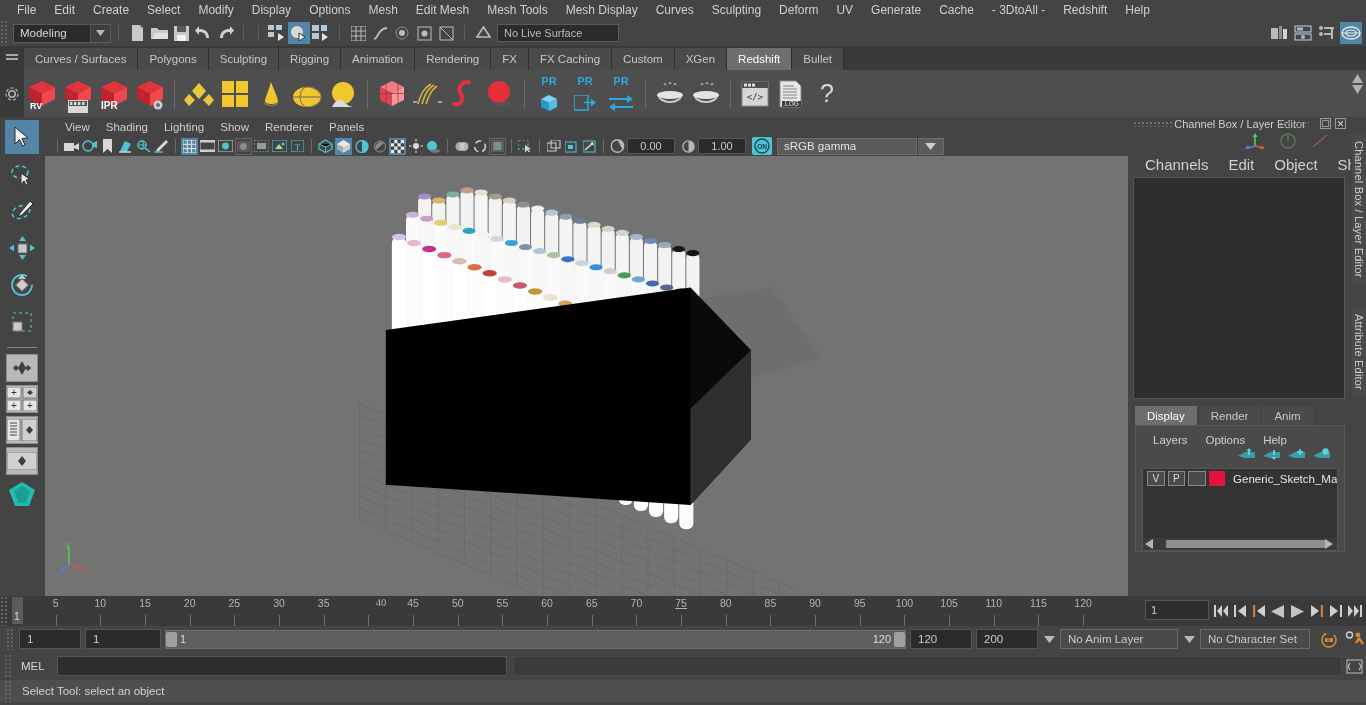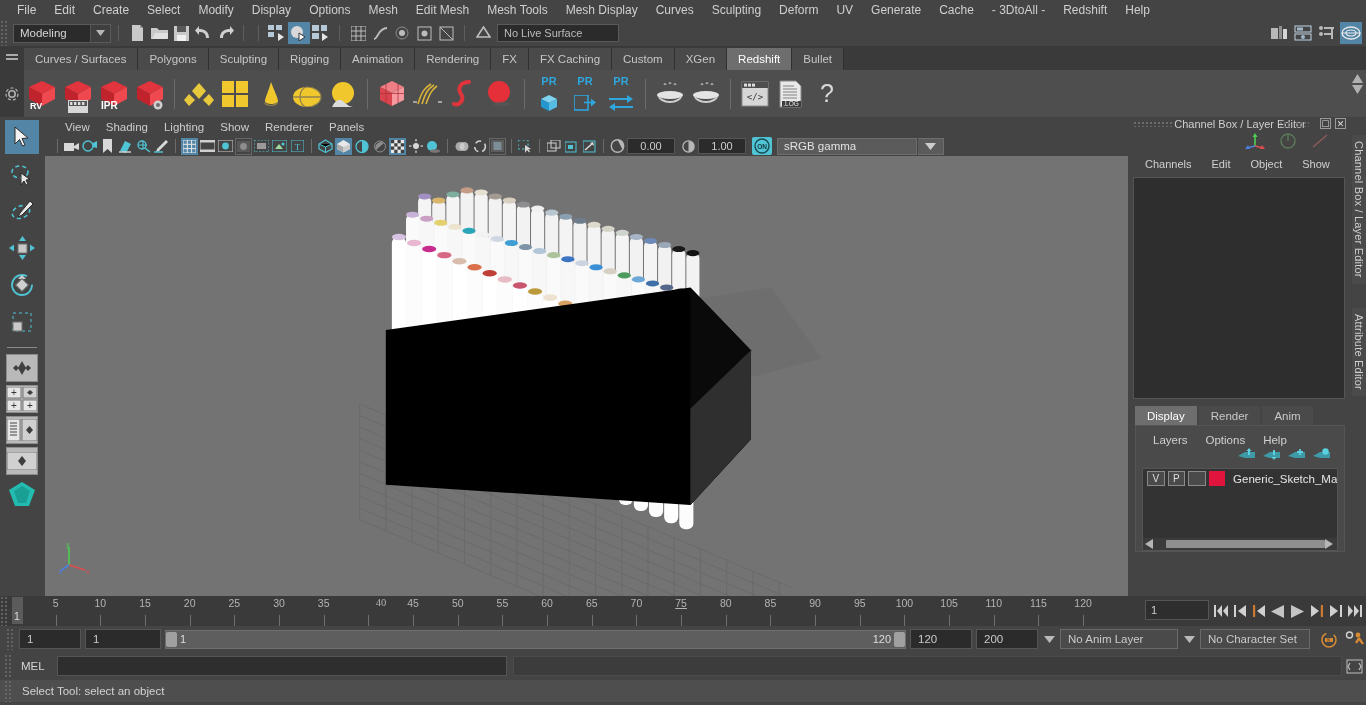--- a/index.html
+++ b/index.html
@@ -75,21 +75,21 @@
   #cbTitle { height:14px; display:flex; align-items:center; justify-content:center; position:relative;
              font-size:11px; color:#cfcfcf; background:#444;}
   #cbTitle .dots{position:absolute;left:4px;top:4px;width:40px;height:6px;
              background-image:radial-gradient(#6b6b6b 1px,transparent 1px);background-size:4px 4px;}
   #cbTitle .dots2{position:absolute;right:42px;top:4px;width:30px;height:6px;
              background-image:radial-gradient(#6b6b6b 1px,transparent 1px);background-size:4px 4px;}
   #cbTitle .wb { position:absolute; width:11px;height:11px;border:1px solid #9a9a9a;
              display:flex;align-items:center;justify-content:center;font-size:9px;color:#ddd;}
   #cbIcons { height:22px; display:flex; align-items:center; justify-content:flex-end; padding-right:22px; gap:14px;}
   #cbMenus { height:22px; display:flex; align-items:center; gap:0px; padding-left:6px;}
-  #cbMenus span { padding:0 10px; font-size:11px; color:#d0d0d0;}
+  #cbMenus span { padding:0 10px; font-size:15px; color:#d0d0d0;}
   #cbBody { height:222px; margin:2px 6px 0 4px; background:#2e2e2e; border:1px solid #555;}
   #layerTabs { height:20px; display:flex; align-items:flex-end; margin:6px 0 0 6px;}
   #layerTabs .lt { height:19px; padding:0 12px; font-size:11.5px; color:#c8c8c8;
                    background:#4a4a4a; display:flex;align-items:center; margin-right:2px;}
   #layerTabs .lt.active { background:#6e6e6e; color:#fff;}
   #layerMenus { height:20px; display:flex; align-items:flex-end; padding-left:8px;}
   #layerMenus span { padding:0 9px; font-size:11.5px; color:#d0d0d0;}
   #layerBtns { height:20px; display:flex; align-items:center; justify-content:flex-end; gap:8px; padding-right:14px;}
   #layerList { margin:2px 6px 0 6px; background:#333; border:1px solid #555; height:83px; position:relative;}
   .layerRow { display:flex; align-items:center; height:19px; padding-left:4px; gap:3px;}

